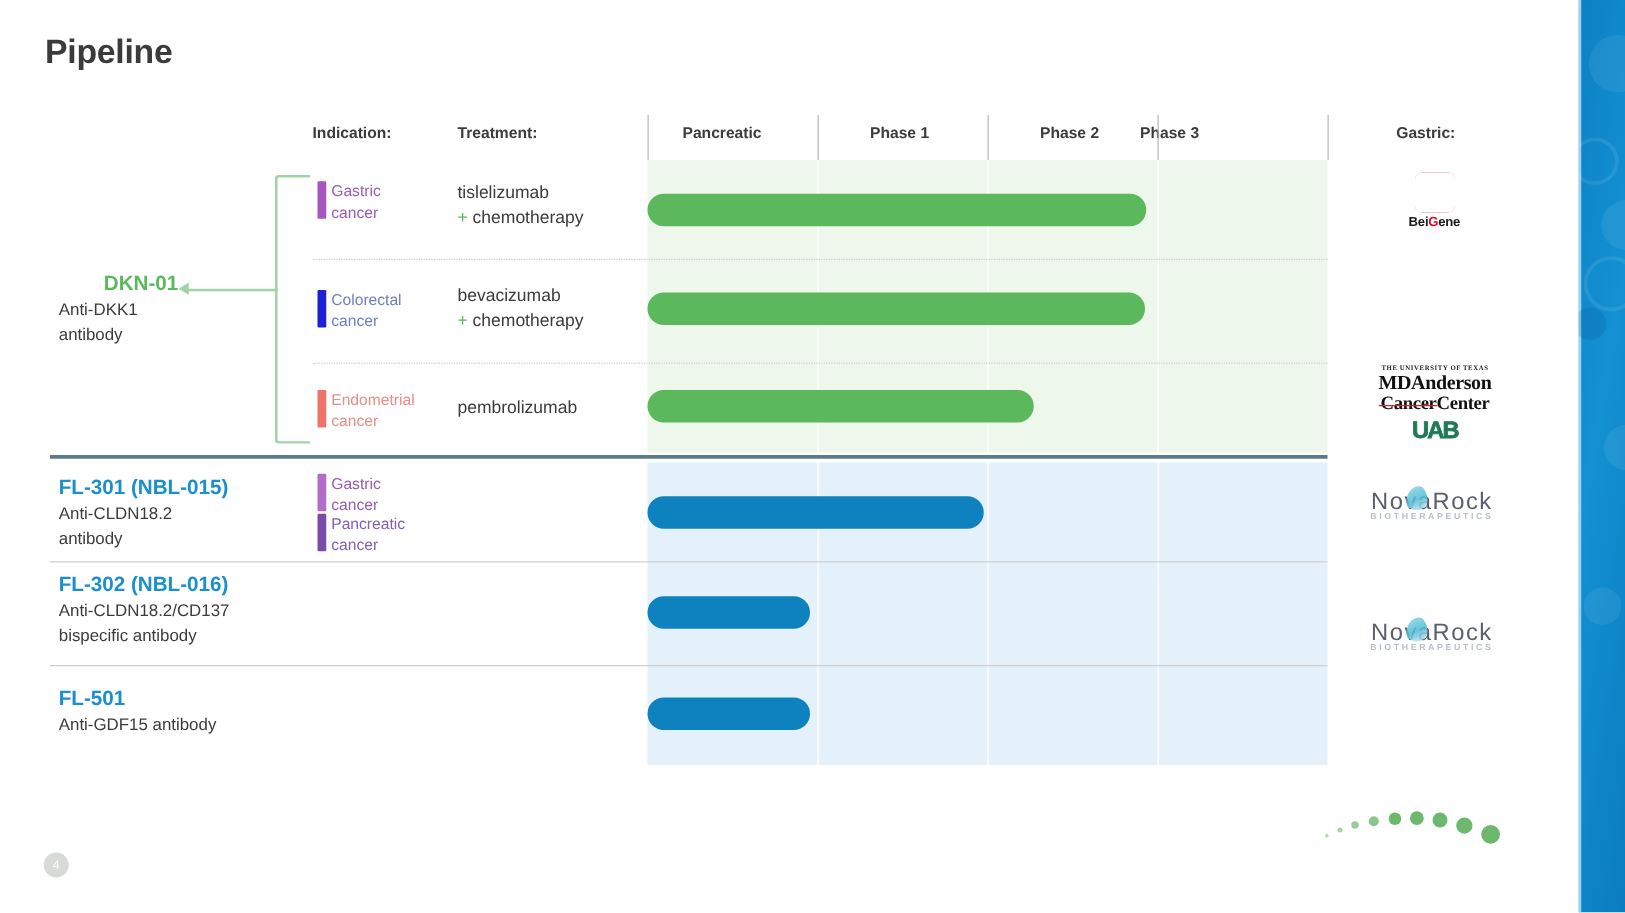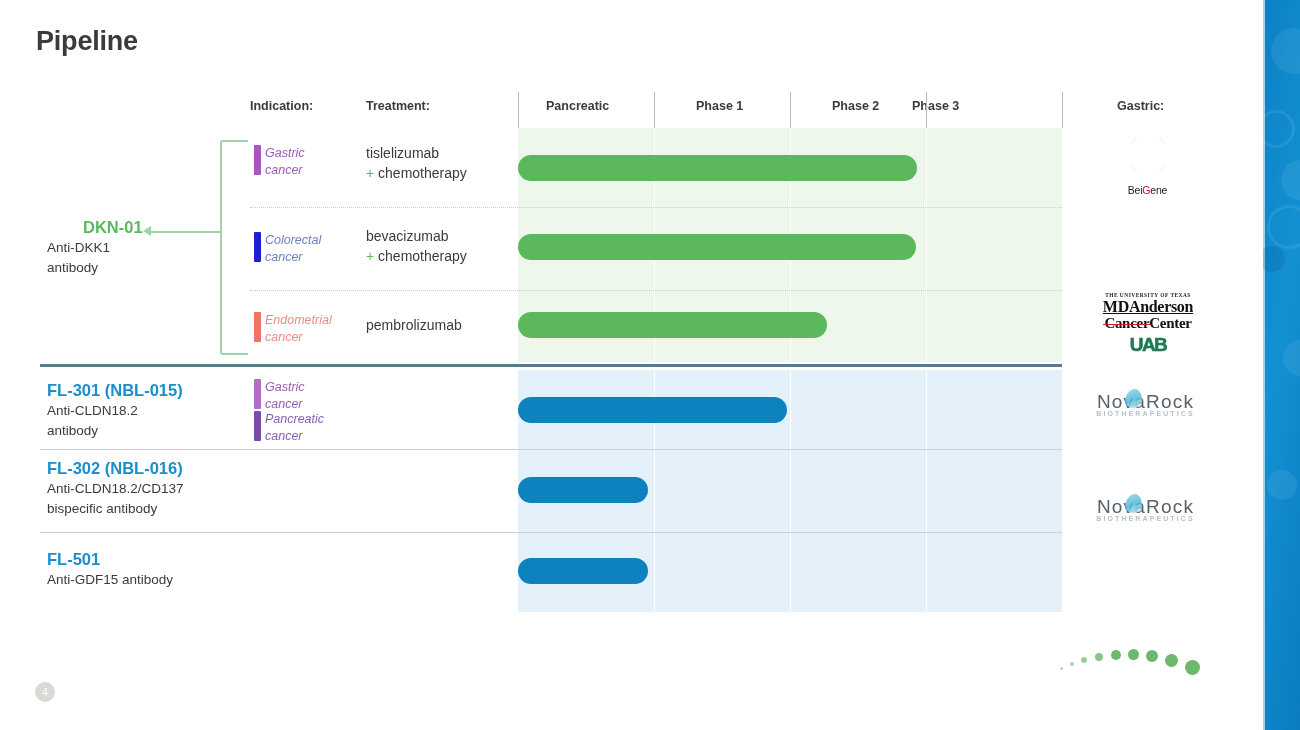--- a/index.html
+++ b/index.html
@@ -109,21 +109,21 @@
     border-top:5px solid transparent;
     border-bottom:5px solid transparent;
     border-right:8px solid #9ed3a6;
   }
 
   
   .indi{
     position:absolute; display:flex; align-items:flex-start; gap:4px;
   }
   .swatch{ width:7px; border-radius:1px; flex:0 0 7px; }
-  .indi-txt{ font-size:12.5px; line-height:1.32;font-style:italic; }
+  .indi-txt{ font-size:12.5px; line-height:1.32; }
 
   
   .treat{
     position:absolute; font-size:14px; color:#3b3b3b; line-height:1.42;
   }
   .treat .plus{ color:#5cb85c; }
 
   
   .partner{ position:absolute; text-align:center; }
 
@@ -139,33 +139,33 @@
   .beigene-mark:after{ width:34px;height:34px;right:-17px;top:-1px; }
   .beigene-mark i{
     content:"";position:absolute;background:#ffffff;border-radius:50%;
     width:34px;height:34px;left:-1px;top:-17px;
   }
   .beigene-mark u{
     position:absolute;background:#ffffff;border-radius:50%;
     width:34px;height:34px;left:-1px;bottom:-17px;
   }
   .beigene-txt{
-    font-size:10.5px;font-weight:normal;color:#1b1b1b;margin-top:14px;letter-spacing:-0.2px;
+    font-size:10.5px;font-weight:bold;color:#1b1b1b;margin-top:2px;letter-spacing:-0.2px;
   }
   .beigene-txt .g{ color:#cf1126; }
 
   
   .mda{ line-height:1; }
   .mda .utx{
     font-size:5.4px;font-weight:bold;color:#222;letter-spacing:0.5px;
     font-family:"Liberation Serif",serif;
   }
   .mda .big{
     font-size:16px;font-weight:bold;color:#111;
-    font-family:"Liberation Serif",serif;letter-spacing:-0.3px;margin-top:1px;text-decoration:underline;
+    font-family:"Liberation Serif",serif;letter-spacing:-0.3px;margin-top:1px;
   }
   .mda .cc{
     font-size:15px;font-weight:bold;color:#111;
     font-family:"Liberation Serif",serif;letter-spacing:-0.3px;margin-top:-1px;
     position:relative;display:inline-block;
   }
   .mda .cc .strike{ position:relative; }
   .mda .cc .strike:after{
     content:"";position:absolute;left:-1px;right:-1px;top:52%;height:1.6px;
     background:#d2232a;

